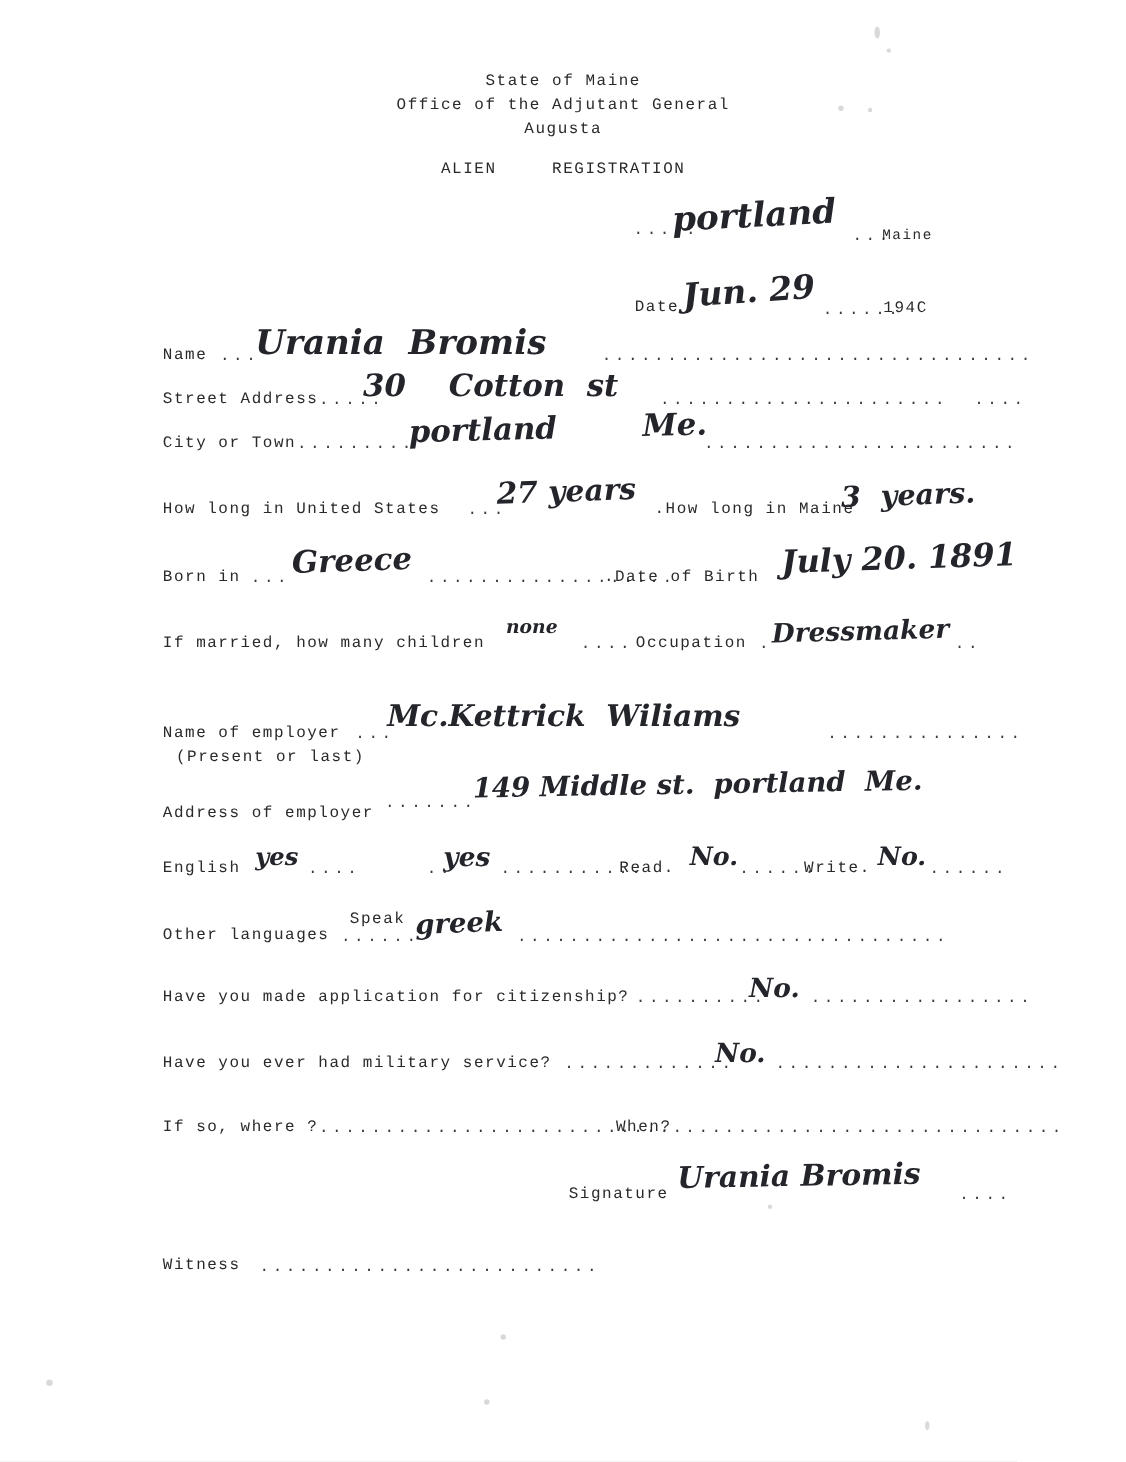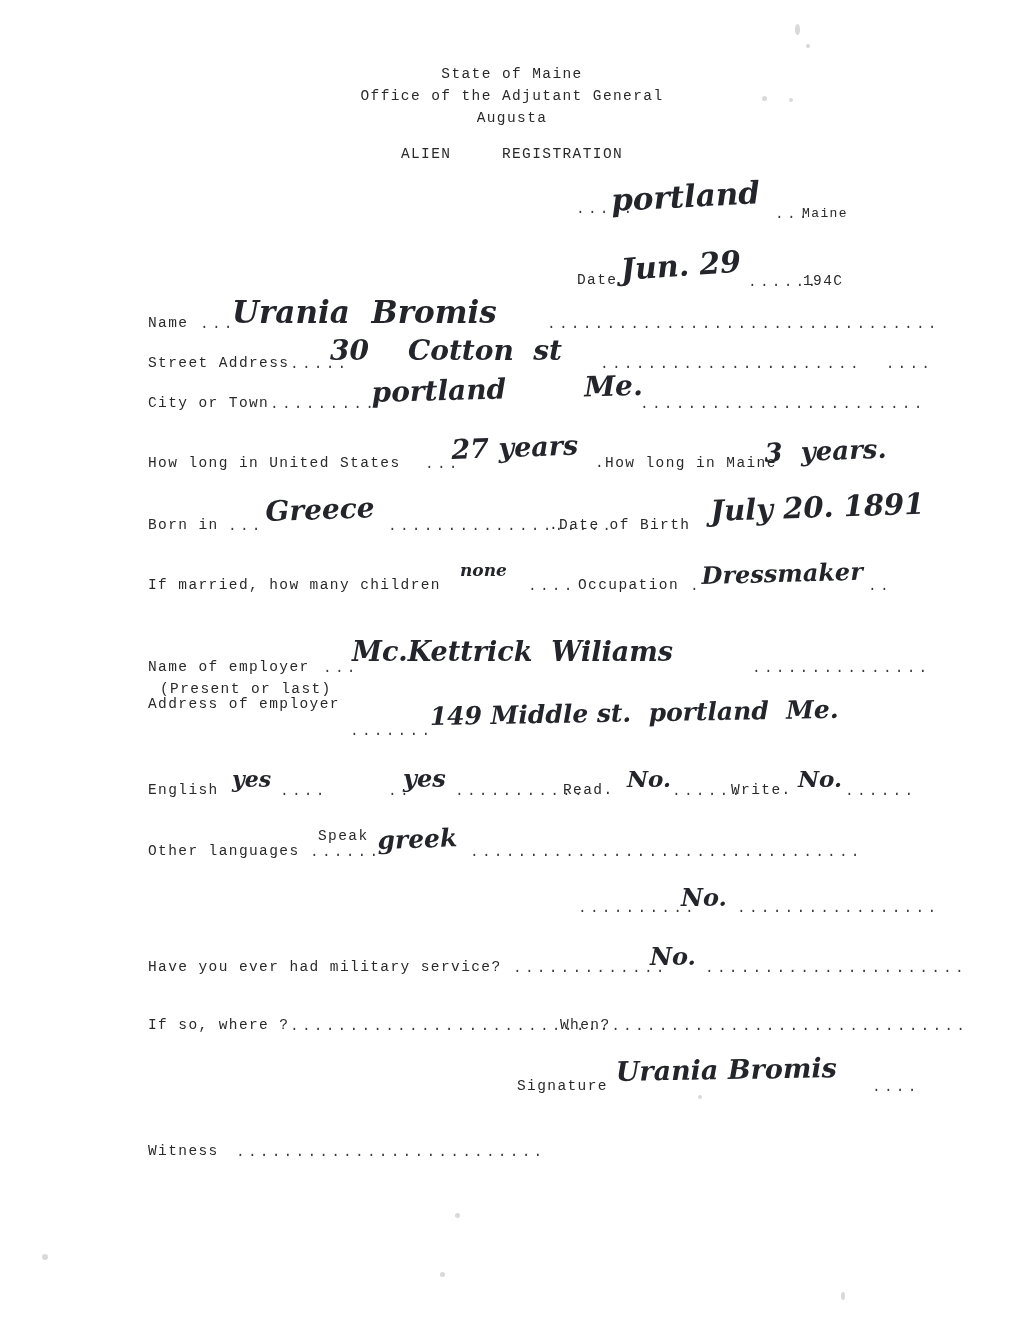--- a/index.html
+++ b/index.html
@@ -121,21 +121,21 @@
   <div class="row typed dots" style="left:690px;top:578px;">.</div>
   <div class="row hand" style="left:702px;top:561px;font-size:24px;transform:rotate(-1.5deg);">Dressmaker</div>
   <div class="row typed dots" style="left:868px;top:578px;">..</div>
 
   <div class="row typed" style="left:148px;top:659px;">Name of employer</div>
   <div class="row typed dots" style="left:323px;top:660px;">...</div>
   <div class="row hand" style="left:352px;top:636px;font-size:27px;">Mc.Kettrick  Wiliams</div>
   <div class="row typed dots" style="left:752px;top:660px;">...............</div>
   <div class="row typed" style="left:160px;top:681px;">(Present or last)</div>
 
-  <div class="row typed" style="left:148px;top:696px;">Address of employer</div>
+  <div class="row typed" style="left:148px;top:732px;">Address of employer</div>
   <div class="row typed dots" style="left:350px;top:723px;">.......</div>
   <div class="row hand" style="left:430px;top:702px;font-size:25px;transform:rotate(-1deg);">149 Middle st.  portland  Me.</div>
 
   <div class="row typed" style="left:148px;top:782px;">English</div>
   <div class="row hand" style="left:232px;top:766px;font-size:22px;">yes</div>
   <div class="row typed dots" style="left:280px;top:783px;">....</div>
   <div class="row typed" style="left:318px;top:828px;">Speak</div>
   <div class="row typed dots" style="left:388px;top:783px;">..</div>
   <div class="row hand" style="left:403px;top:764px;font-size:24px;">yes</div>
   <div class="row typed dots" style="left:455px;top:783px;">...........</div>
@@ -144,20 +144,21 @@
   <div class="row typed dots" style="left:672px;top:783px;">......</div>
   <div class="row typed" style="left:731px;top:782px;">Write.</div>
   <div class="row hand" style="left:798px;top:765px;font-size:23px;">No.</div>
   <div class="row typed dots" style="left:845px;top:783px;">......</div>
 
   <div class="row typed" style="left:148px;top:843px;">Other languages</div>
   <div class="row typed dots" style="left:310px;top:844px;">......</div>
   <div class="row hand" style="left:378px;top:826px;font-size:25px;transform:rotate(-2deg);">greek</div>
   <div class="row typed dots" style="left:470px;top:844px;">.................................</div>
 
+  <div class="row typed" style="left:148px;top:899px;">Have you made application for citizenship?</div>
   <div class="row typed dots" style="left:578px;top:900px;">..........</div>
   <div class="row hand" style="left:681px;top:883px;font-size:24px;">No.</div>
   <div class="row typed dots" style="left:737px;top:900px;">.................</div>
 
   <div class="row typed" style="left:148px;top:959px;">Have you ever had military service?</div>
   <div class="row typed dots" style="left:513px;top:960px;">.............</div>
   <div class="row hand" style="left:650px;top:942px;font-size:24px;">No.</div>
   <div class="row typed dots" style="left:705px;top:960px;">......................</div>
 
   <div class="row typed" style="left:148px;top:1017px;">If so, where ?</div>

